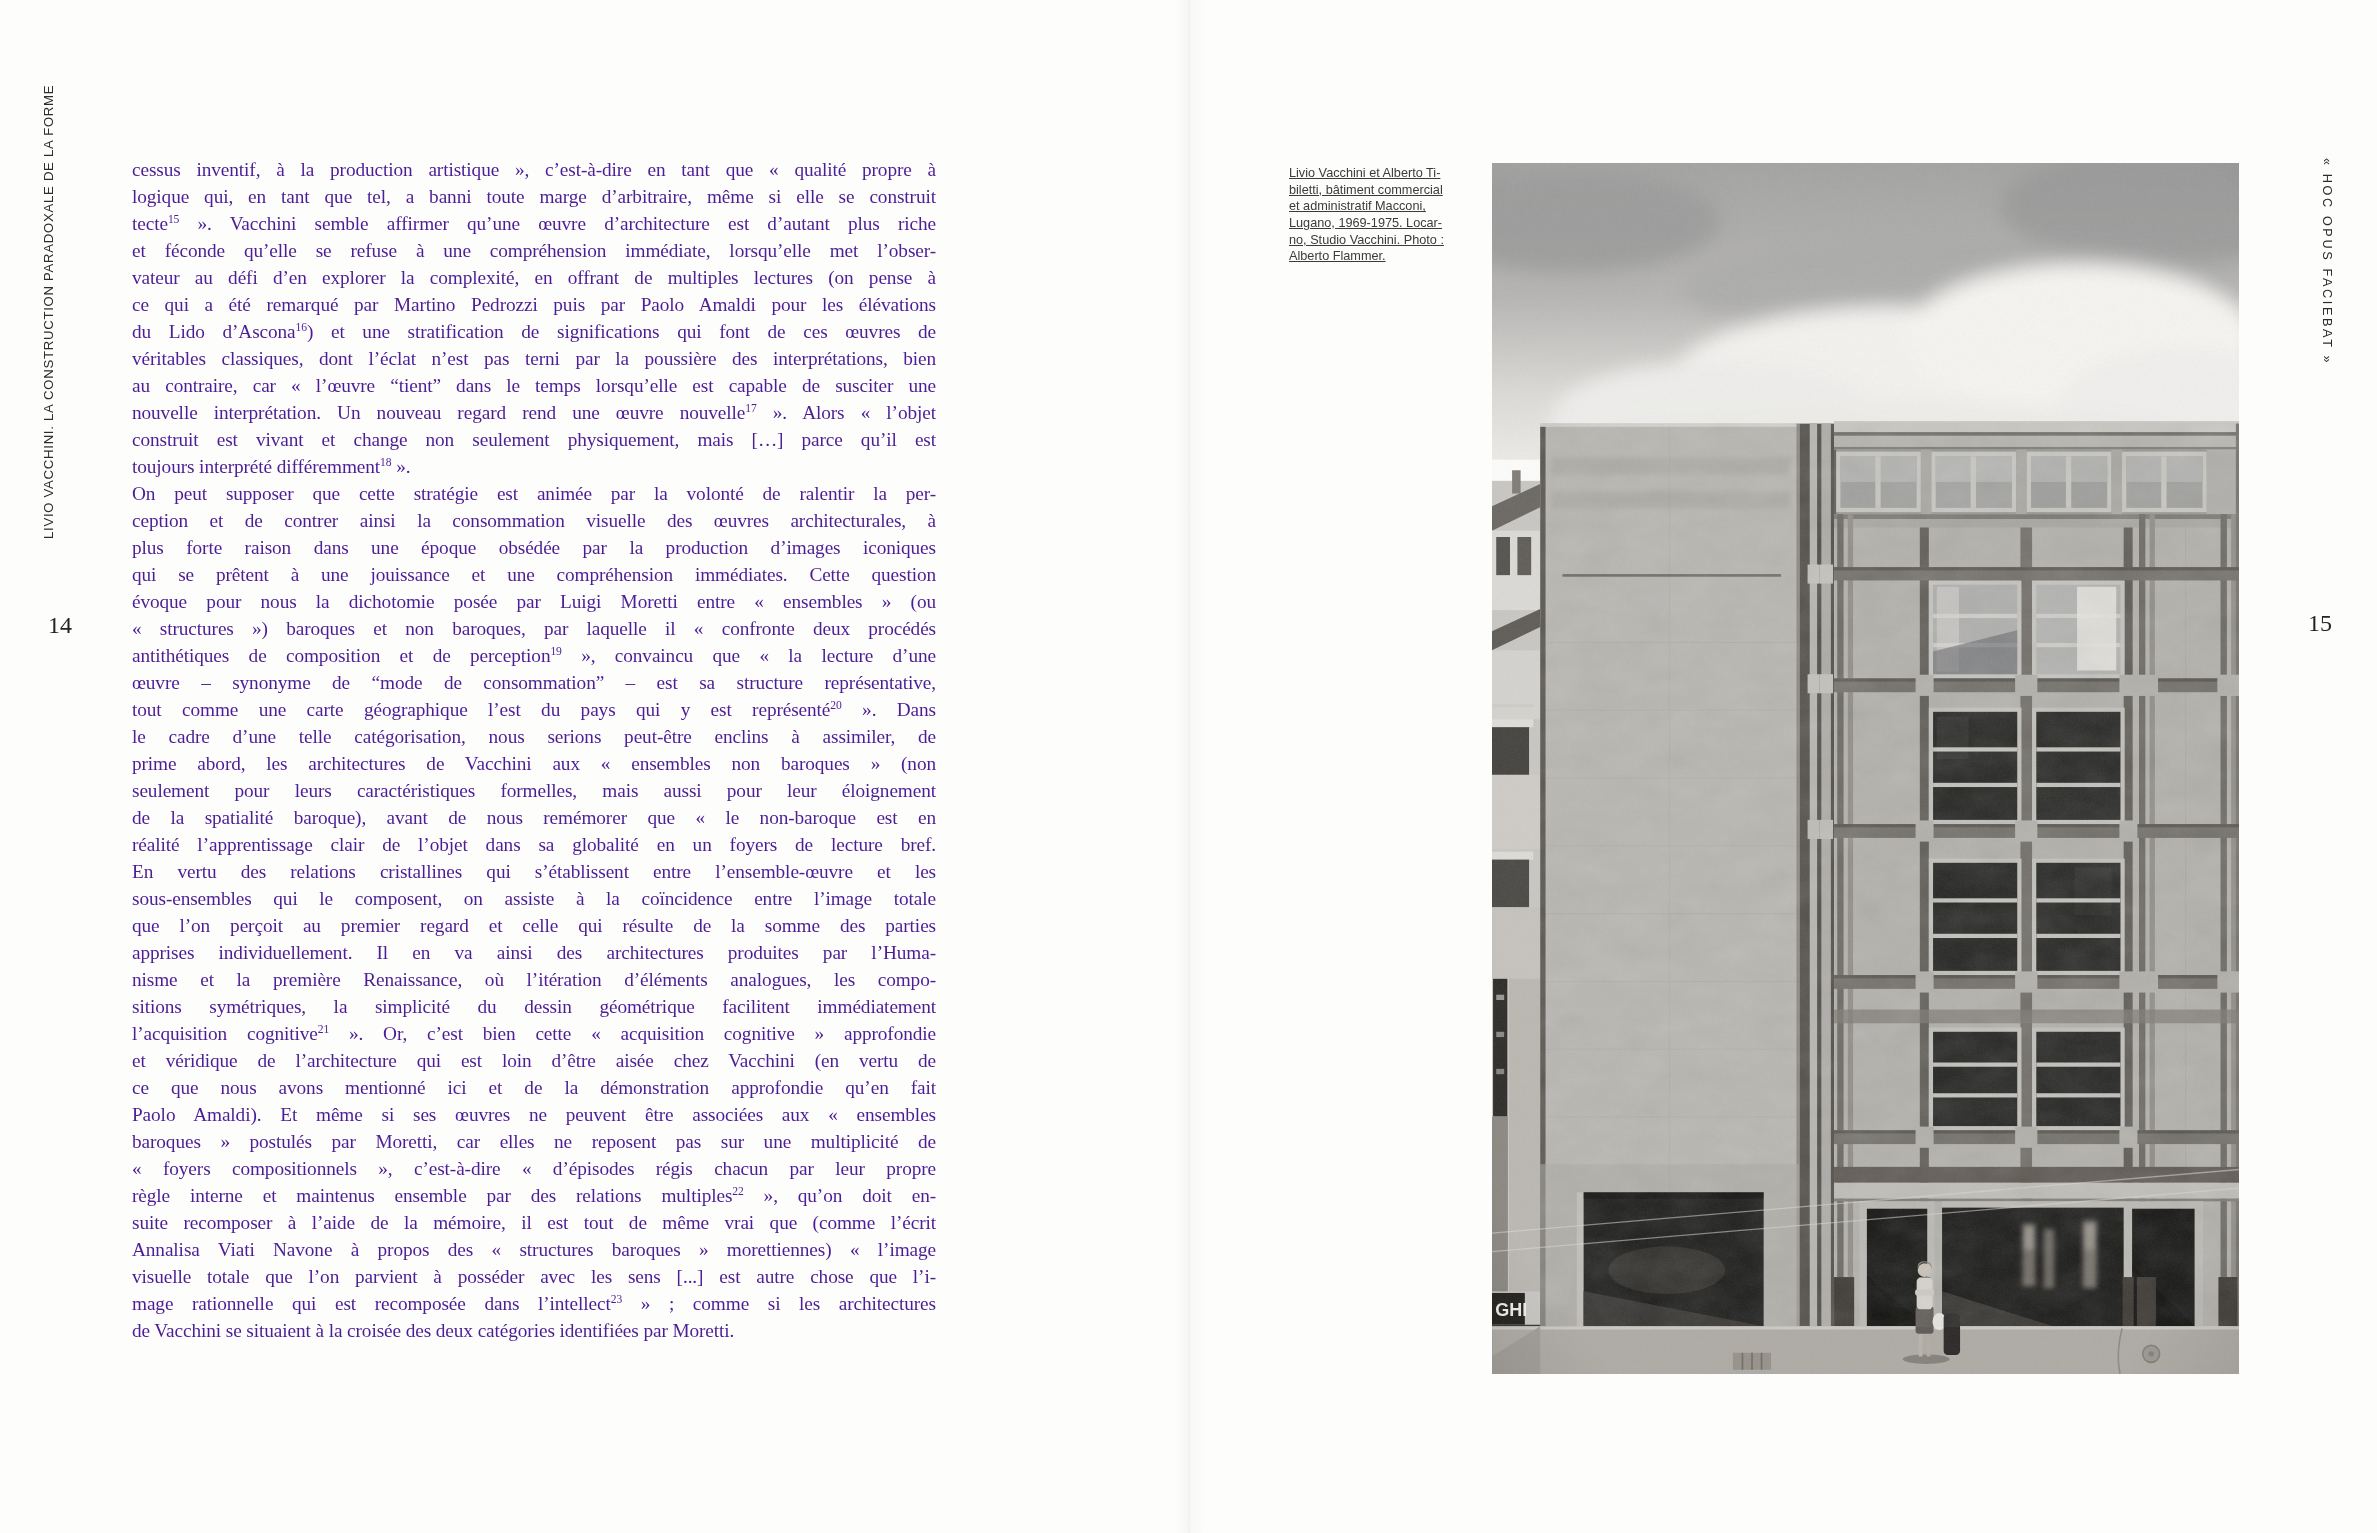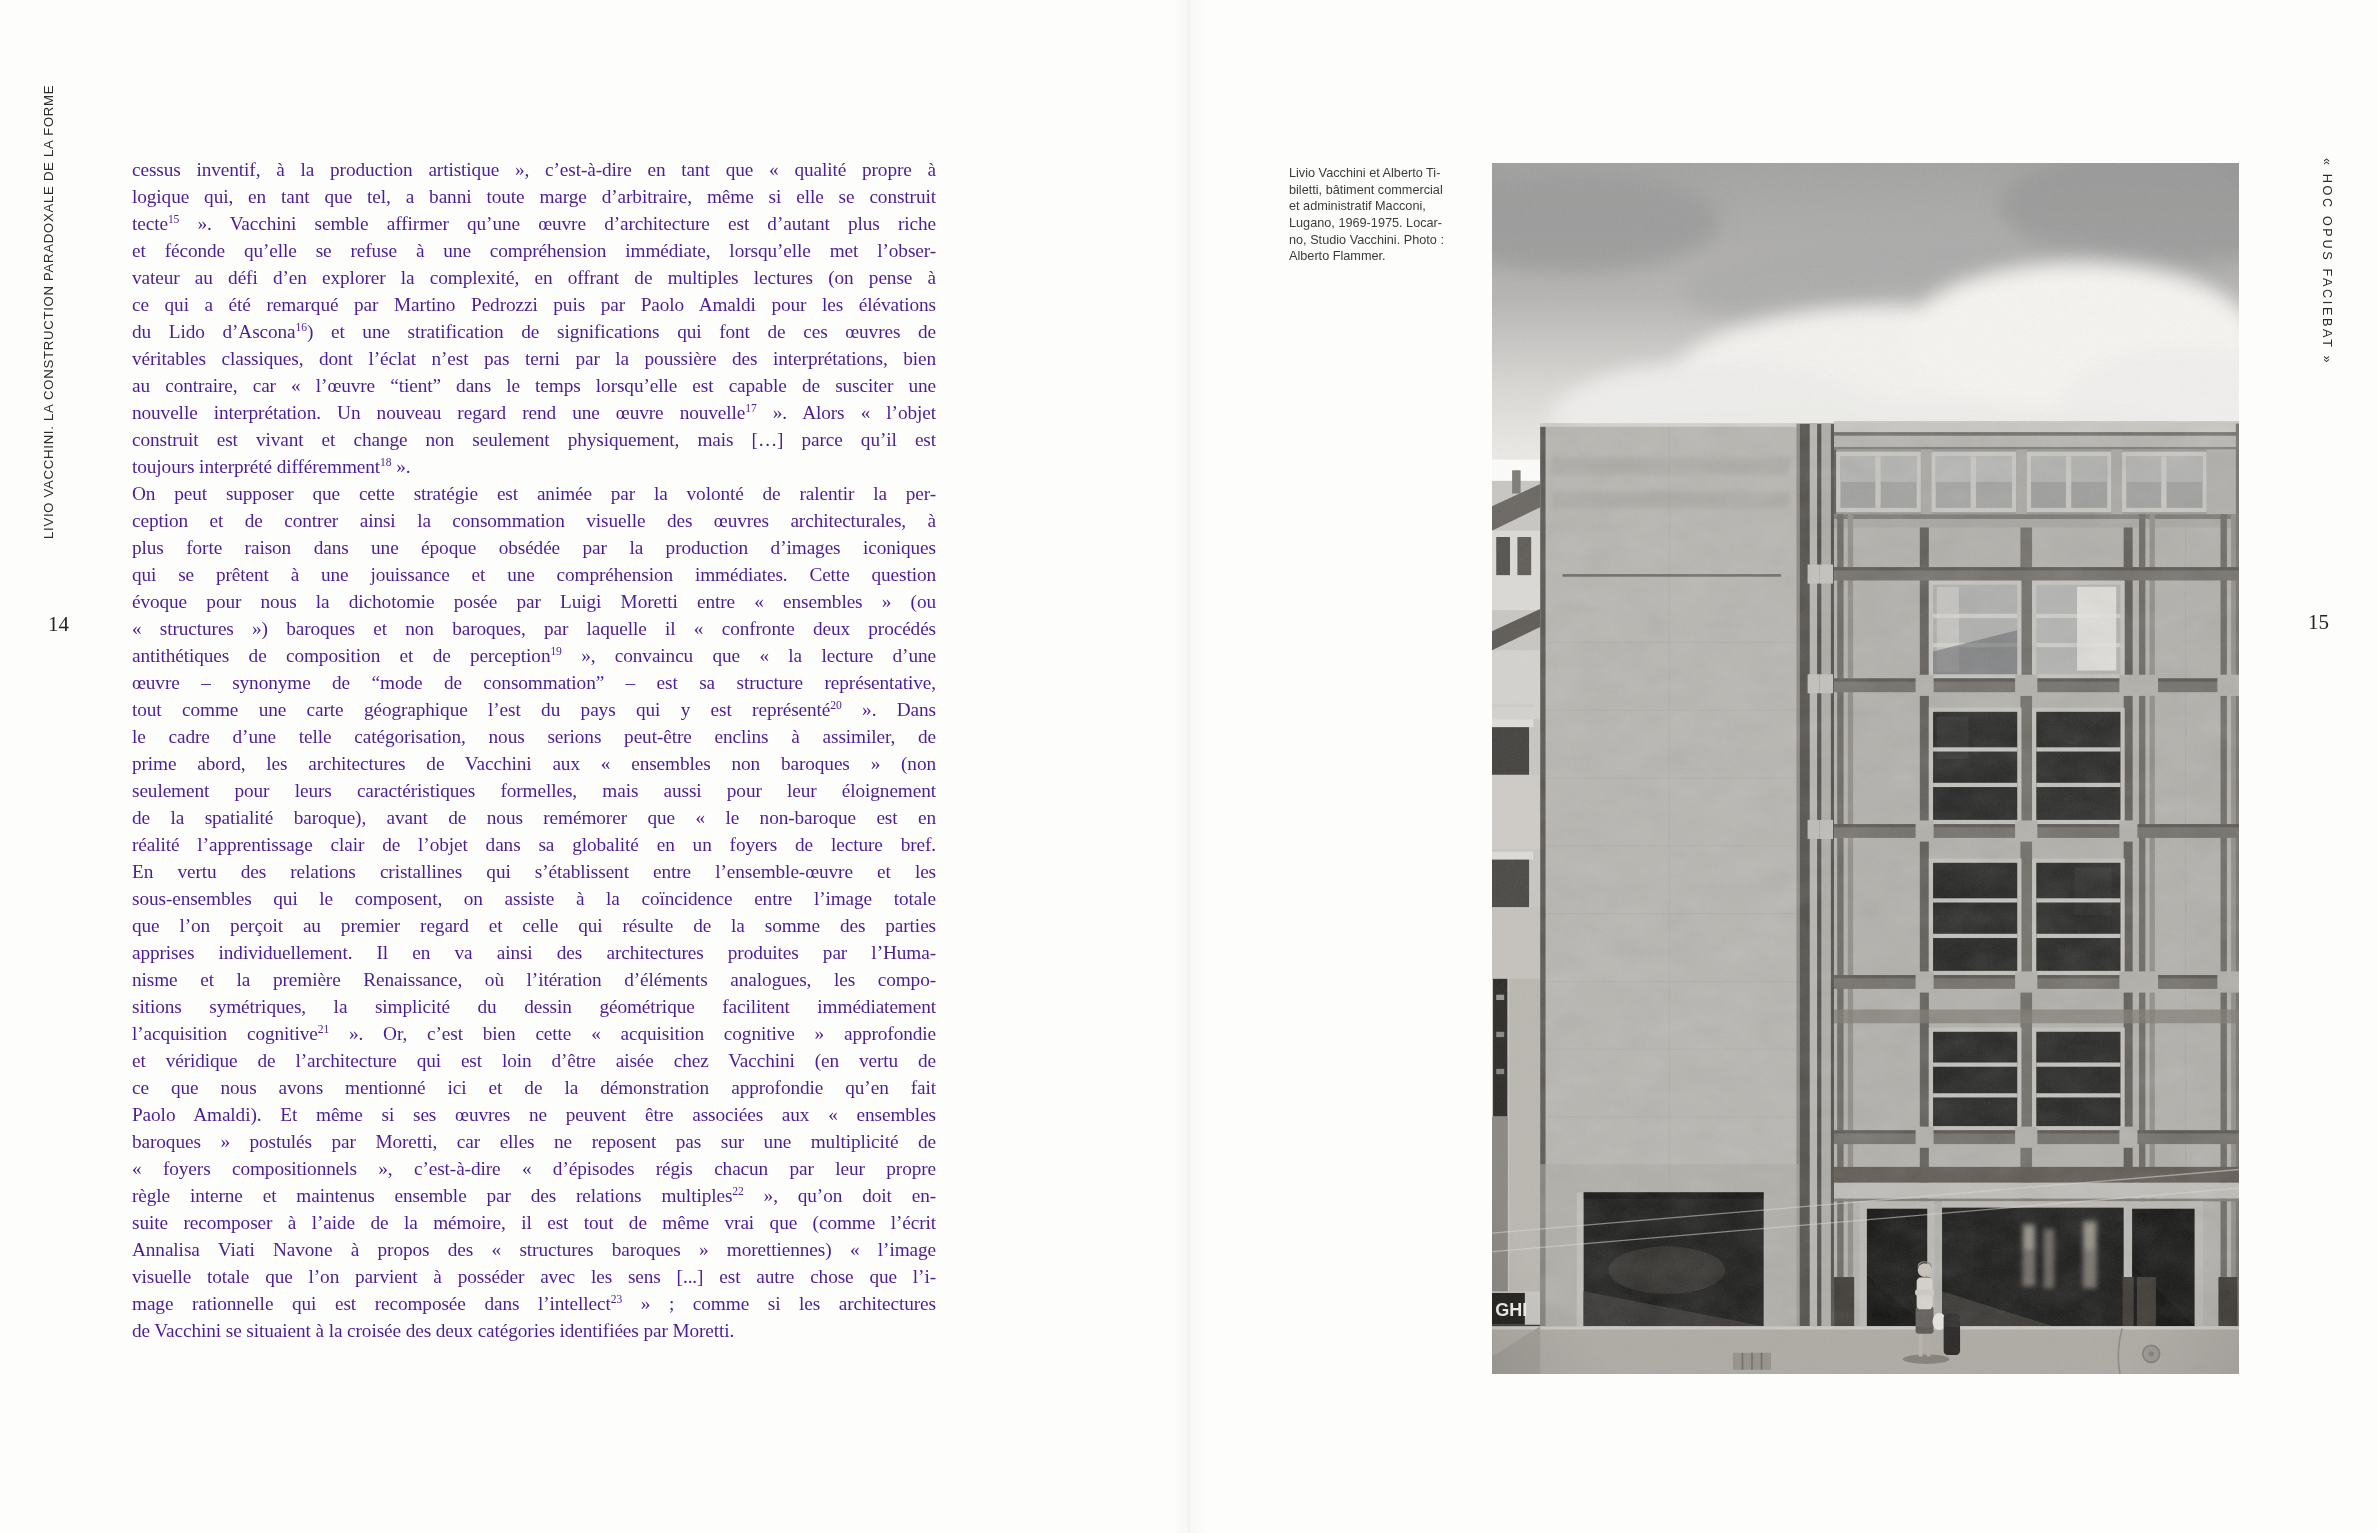--- a/index.html
+++ b/index.html
@@ -4,33 +4,33 @@
 <style>
   html,body{margin:0;padding:0;}
   body{width:2377px;height:1533px;background:#e8e8e6;font-family:"Liberation Serif",serif;}
   .spread{position:absolute;left:0;top:0;width:2377px;height:1533px;background:#fdfdfc;overflow:hidden;}
   .fold{position:absolute;left:1173px;top:0;width:32px;height:100%;
     background:linear-gradient(90deg,rgba(0,0,0,0) 0%,rgba(0,0,0,0.025) 45%,rgba(0,0,0,0.05) 50%,rgba(0,0,0,0.02) 55%,rgba(0,0,0,0) 100%);}
   
   .v-title{position:absolute;writing-mode:vertical-rl;font-family:"Liberation Sans",sans-serif;color:#2c2c2c;white-space:nowrap;}
   .v-title-left{left:41px;top:158px;height:381px;width:21px;transform:rotate(180deg);font-size:13.2px;letter-spacing:0.7px;}
   .v-title-right{left:2313px;top:158px;height:233px;width:21px;font-size:12.7px;letter-spacing:2.6px;}
-  .pagenum{position:absolute;font-family:"Liberation Serif",serif;font-size:21px;color:#232323;}
+  .pagenum{position:absolute;font-family:"Liberation Serif",serif;font-size:24px;color:#232323;}
   .pagenum-left{left:48px;top:612px;}
   .pagenum-right{left:2308px;top:610px;}
   
   .bodytext{position:absolute;left:132px;top:156px;width:804px;color:#4c1d95;
     font-family:"Liberation Serif",serif;font-size:19.3px;line-height:27px;letter-spacing:-0.1px;}
   .bodyline{height:27px;text-align:justify;text-align-last:justify;white-space:normal;}
   .bodyline.para-end{text-align-last:left;}
   .bodyline sup{font-size:60%;line-height:0;vertical-align:super;}
   .bodyline em{font-style:italic;}
   
   .caption{position:absolute;left:1289px;top:165px;width:183px;color:#3b3b3b;
-    font-family:"Liberation Sans",sans-serif;font-size:12.7px;line-height:16.7px;letter-spacing:0;}
+    font-family:"Liberation Sans",sans-serif;font-size:12.7px;line-height:16.7px;letter-spacing:0;text-decoration:underline;}
   .caption-line{height:16.7px;white-space:nowrap;}
   
   .photo{position:absolute;left:1492px;top:163px;width:747px;height:1211px;}
   .photo svg{display:block;width:747px;height:1211px;}
 </style>
 </head>
 <body>
 
 <div class="spread">
 

